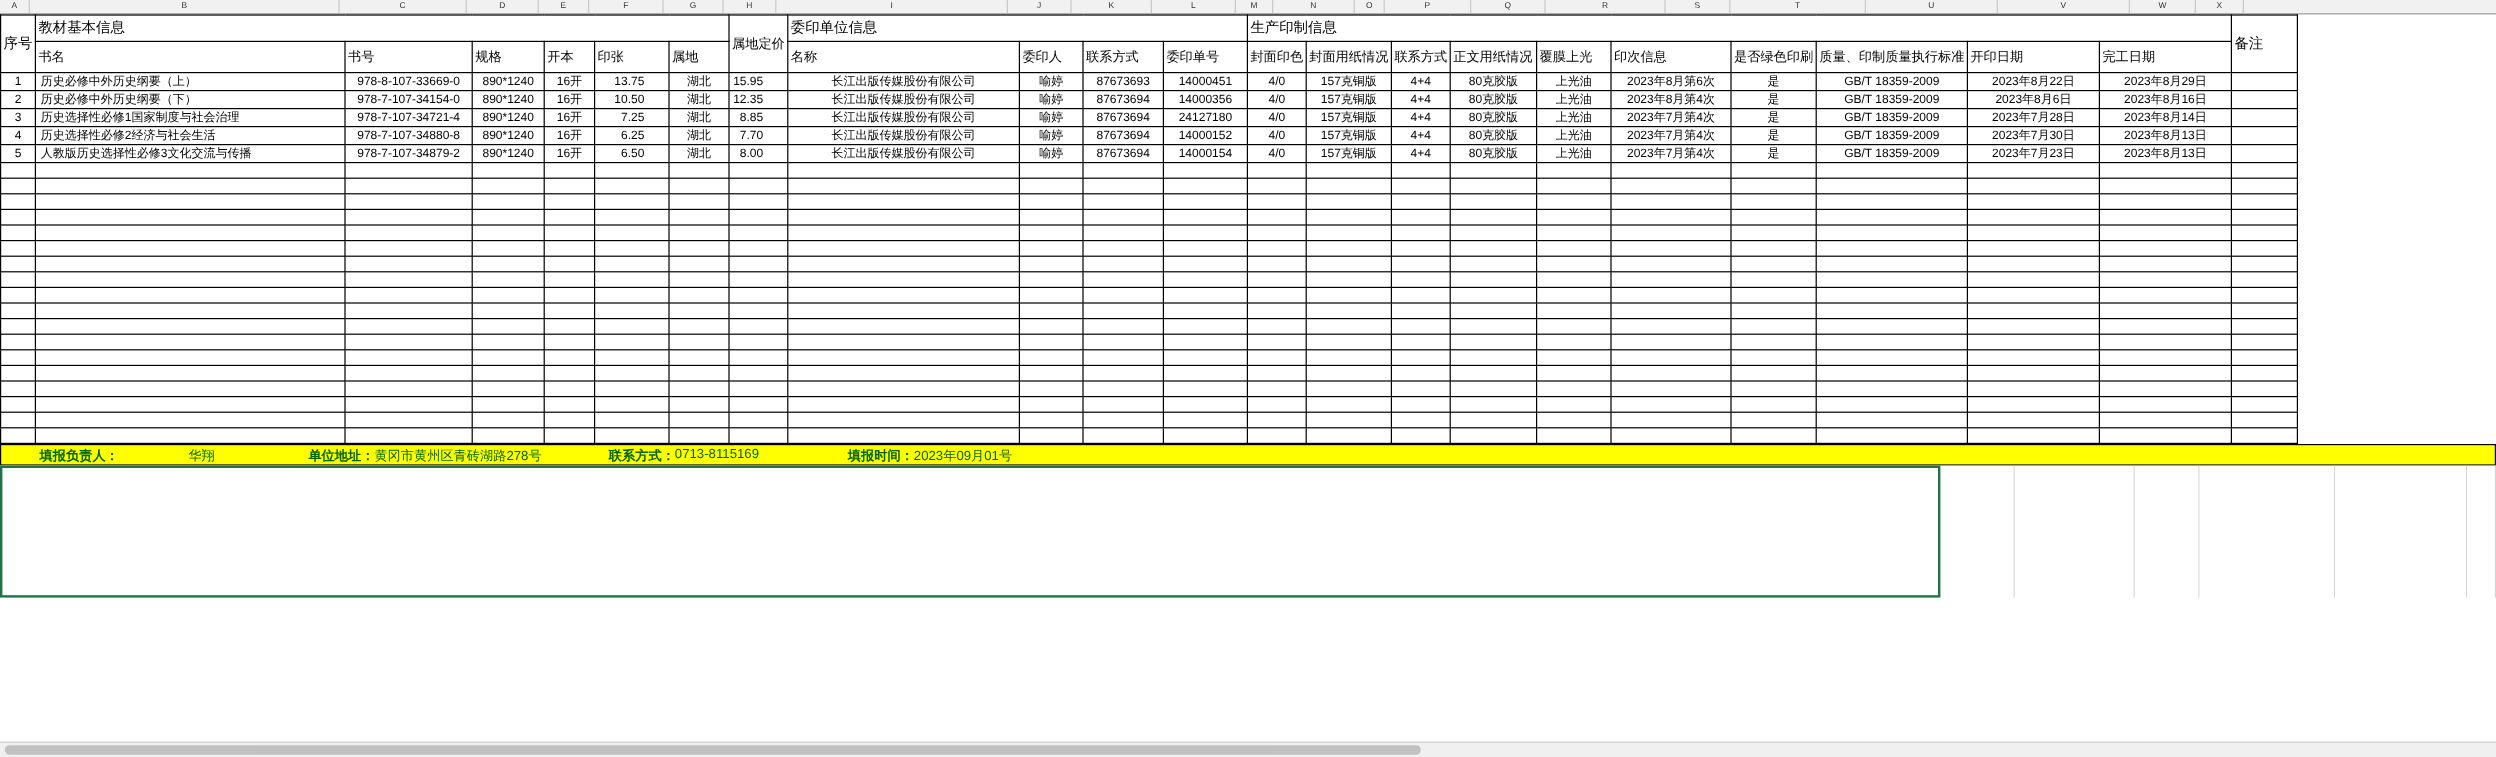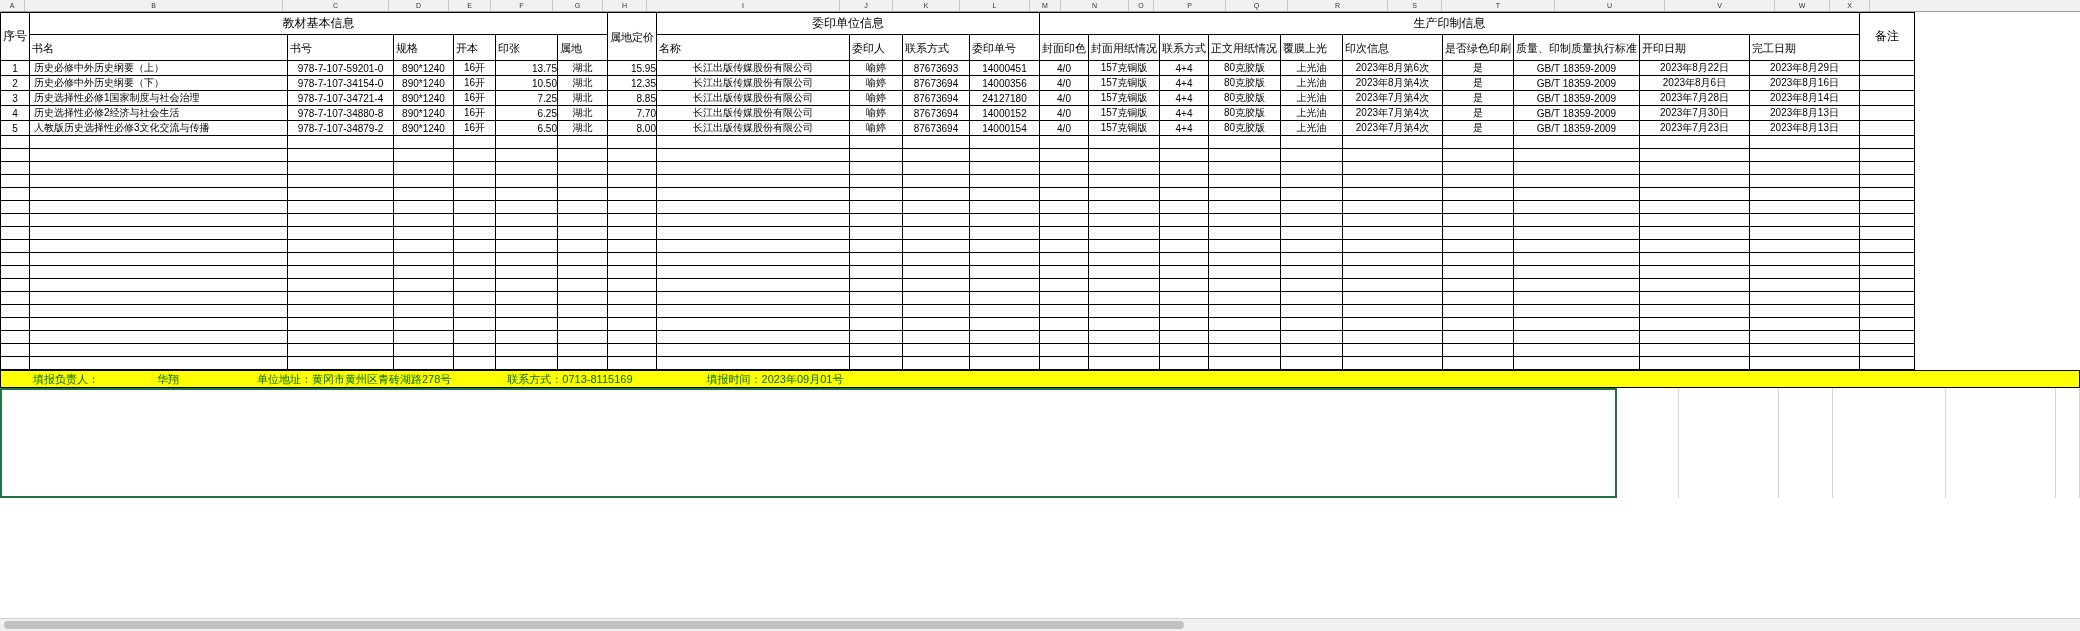--- a/index.html
+++ b/index.html
@@ -41,37 +41,36 @@
   .grid td, .grid th {
     border: 1px solid #000000;
     padding: 0 2px;
     box-sizing: border-box;
     font-weight: normal;
     overflow: hidden;
     white-space: nowrap;
     background: #ffffff;
   }
   .grp {
-    text-align: center;
     font-size: 12px;
     height: 22px;
   }
   .hdr {
     font-size: 11px;
     height: 26px;
     white-space: normal;
     line-height: 12px;
   }
   .cell {
     height: 13px;
     font-size: 10px;
     text-align: center;
   }
   .cell.l { text-align: left; padding-left: 4px; }
-  .cell.r { text-align: right; padding-right: 0; }
+  .cell.r { text-align: right; padding-right: 20px; }
   .blank-row td { height: 13px; }
   
   .watermark {
     position: absolute;
     left: 700px;
     top: 185px;
     font-family: "Liberation Serif", serif;
     font-size: 34px;
     color: #b9b9b9;
     letter-spacing: 14px;
@@ -85,21 +84,21 @@
     height: 18px;
     background: #ffff00;
     border: 1px solid #000;
     border-top: 1px solid #000;
     box-sizing: border-box;
     font-size: 11px;
     color: #006600;
     font-family: "Liberation Sans", sans-serif;
   }
   .footer-bar span { white-space: nowrap; }
-  .f-label { font-weight: normal; }
+  .f-label { font-weight: bold; }
   
   .bottom-box {
     border: 2px solid #217346;
     box-sizing: border-box;
     background: #ffffff;
     position: relative;
   }
   .bottom-strip {
     display: flex;
   }
@@ -212,21 +211,21 @@
       <td class="hdr">是否绿色印刷</td>
       <td class="hdr">质量、印制质量执行标准</td>
       <td class="hdr">开印日期</td>
       <td class="hdr">完工日期</td>
     </tr>
     </tbody>
       <tbody id="databody">
         <tr>
           <td class="cell">1</td>
           <td class="cell l">历史必修中外历史纲要（上）</td>
-          <td class="cell">978-7-107-59201-0</td>
+          <td class="cell">978-8-107-33669-0</td>
           <td class="cell">890*1240</td>
           <td class="cell">16开</td>
           <td class="cell r">13.75</td>
           <td class="cell">湖北</td>
           <td class="cell r">15.95</td>
           <td class="cell">长江出版传媒股份有限公司</td>
           <td class="cell">喻婷</td>
           <td class="cell">87673693</td>
           <td class="cell">14000451</td>
           <td class="cell">4/0</td>

